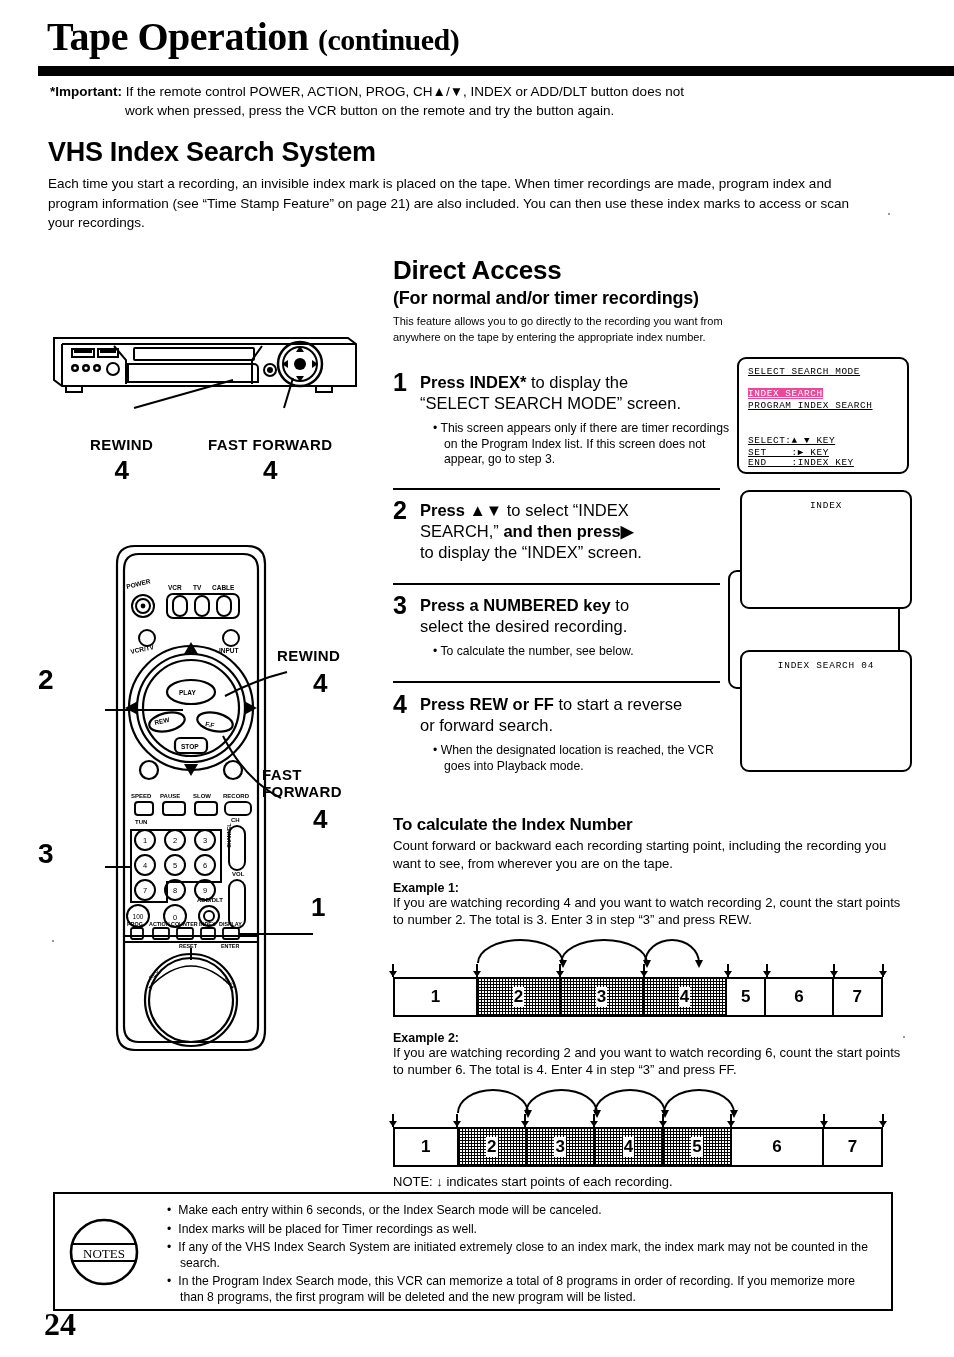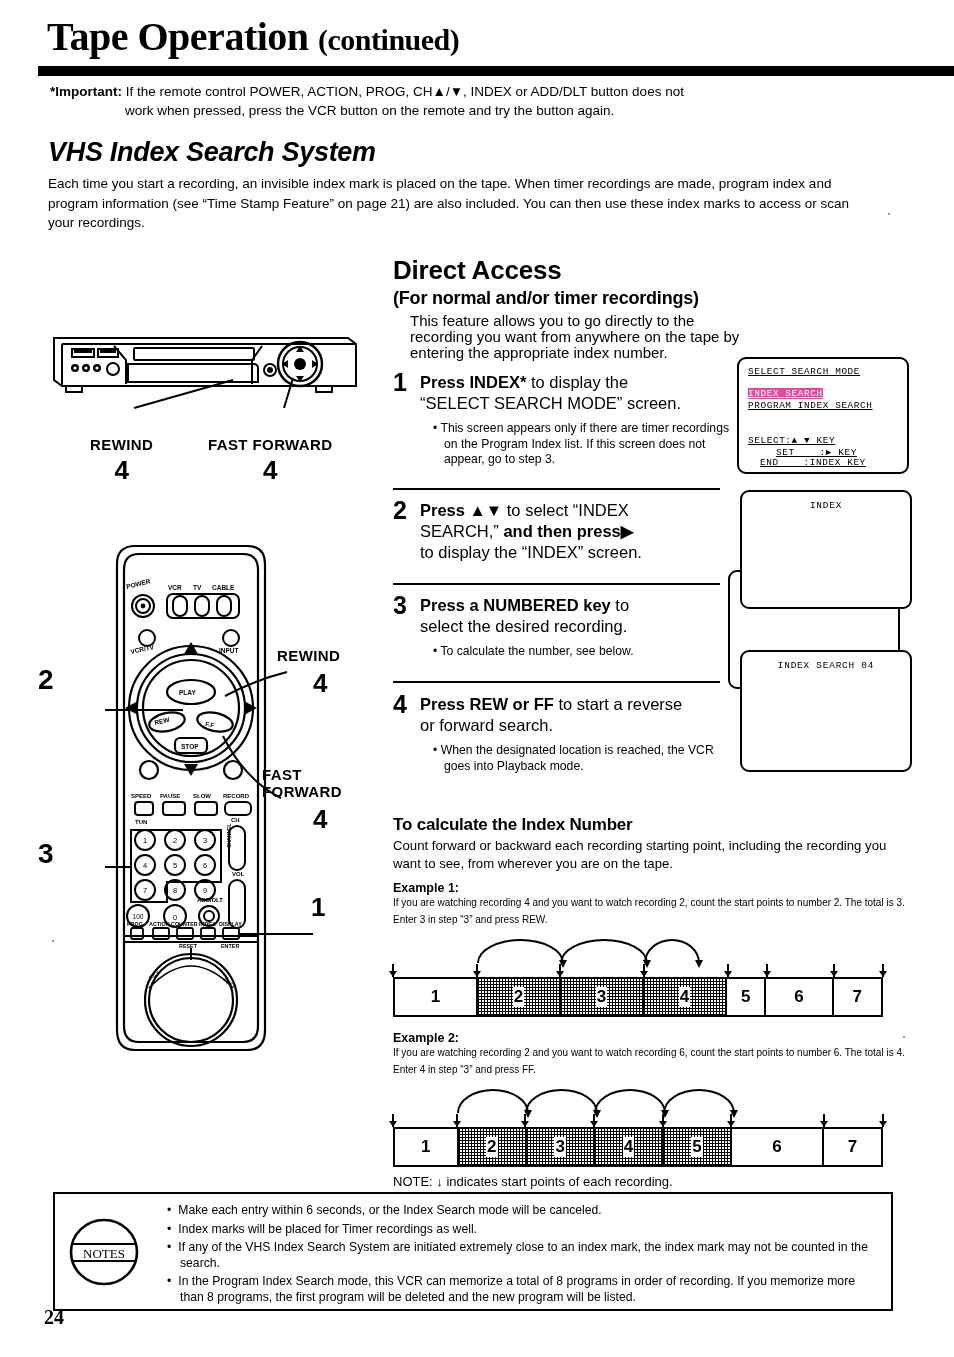--- a/index.html
+++ b/index.html
@@ -21,41 +21,41 @@
   #title-rule{left:38px;top:66px;width:916px;height:10px;background:#000;}
 
   #important{
     left:50px;top:82px;width:860px;
     font-size:13.5px;line-height:19px;font-weight:bold;
   }
   #important .body{font-weight:normal;}
   #important .ln2{display:block;margin-left:75px;font-weight:normal;}
 
   #section-title{
-    left:48px;top:137px;font-size:27px;font-weight:bold;letter-spacing:-0.3px;font-style:italic;
+    left:48px;top:137px;font-size:27px;font-weight:bold;letter-spacing:-0.3px;
   }
   #section-intro{
     left:48px;top:174px;width:810px;font-size:13.5px;line-height:19.5px;
   }
 
   
   #vcr-fig{left:48px;top:330px;width:320px;height:80px;}
   #vcr-callouts{left:60px;top:436px;width:330px;}
   .calloutword{font-size:15px;font-weight:bold;letter-spacing:0.4px;}
   .calloutnum{font-size:26px;font-weight:bold;}
 
   #remote-fig{left:105px;top:540px;width:215px;height:520px;}
 
   .sidenum{font-size:28px;font-weight:bold;}
 
   
   #direct-access{left:393px;top:255px;width:330px;}
   #da-h1{font-size:26px;font-weight:bold;letter-spacing:-0.2px;}
   #da-h2{font-size:18px;font-weight:bold;margin-top:2px;letter-spacing:-0.2px;}
-  #da-desc{font-size:15px;line-height:16px;margin-top:4px;width:345px;margin-left:17px;}
+  #da-desc{font-size:11px;line-height:16px;margin-top:4px;width:345px;}
 
   .step{position:absolute;width:345px;}
   .step .num{position:absolute;left:0;top:-4px;font-size:25px;font-weight:bold;}
   .step .txt{margin-left:27px;font-size:16.5px;line-height:21px;}
   .step .txt b{font-weight:bold;}
   .step .bullet{margin-left:40px;margin-top:7px;font-size:12.2px;line-height:15.5px;
                 text-indent:-11px;padding-left:11px;width:295px;}
   .hrule{position:absolute;height:2px;background:#000;left:393px;width:327px;}
 
   
@@ -68,21 +68,21 @@
   #osd2{left:740px;top:490px;width:168px;height:115px;z-index:3;}
   #osd3{left:728px;top:570px;width:168px;height:115px;z-index:2;}
   #osd4{left:740px;top:650px;width:168px;height:118px;z-index:4;}
   .osd .hdr{position:absolute;top:8px;font-size:9.4px;letter-spacing:0.8px;white-space:pre;}
 
   
   #calc{left:393px;top:815px;width:520px;}
   #calc h3{margin:0;font-size:17px;font-weight:bold;letter-spacing:-0.2px;}
   #calc .p{font-size:13.2px;line-height:17.5px;margin-top:2px;}
   .exlabel{font-size:12.5px;font-weight:bold;margin-top:9px;}
-  .extext{font-size:10px;line-height:16.5px;}
+  .extext{font-size:13px;line-height:16.5px;}
 
   .tape{position:relative;height:36px;border:2px solid #000;display:flex;}
   .tape .cell{border-right:2px solid #000;display:flex;align-items:center;
               justify-content:center;font-size:17px;font-weight:bold;position:relative;}
   .tape .cell:last-child{border-right:none;}
   .cell.sh{background-image:
       repeating-linear-gradient(0deg,#000 0 1px,transparent 1px 3px),
       repeating-linear-gradient(90deg,#000 0 1px,transparent 1px 3px);
     background-color:#fff;}
   .cell.sh span{background:#fff;padding:0 1px;}
@@ -99,21 +99,21 @@
     border-top:8px solid #000;}
   #note-line{font-size:13px;margin-top:7px;}
 
   
   #notes{left:53px;top:1192px;width:836px;height:115px;border:2px solid #000;}
   #notes-badge{position:absolute;left:13px;top:24px;width:72px;height:68px;}
   #notes ul{margin:0;padding:9px 10px 0 112px;list-style:none;}
   #notes li{font-size:12.2px;line-height:15.6px;margin-bottom:3px;
             text-indent:-13px;padding-left:13px;}
   #notes li::before{content:"\2022";margin-right:7px;}
-  #page-num{left:44px;top:1306px;font-size:20px;font-weight:bold;
+  #page-num{left:44px;top:1306px;font-size:32px;font-weight:bold;
             font-family:"Liberation Serif", serif;}
   .spk{position:absolute;width:2px;height:2px;background:#999;}
 </style>
 </head>
 <body>
 
 <div class="pg">
 
   <div class="abs" id="page-title">
     <span>Tape Operation</span>
@@ -371,22 +371,22 @@
     <div class="num">4</div>
     <div class="txt"><b>Press REW or FF</b> to start a reverse<br>or forward search.</div>
     <div class="bullet">• When the designated location is reached, the VCR goes into Playback mode.</div>
   </div>
 
   <div class="osd" id="osd1">
     <div class="l" style="left:9px;top:7px;">SELECT SEARCH MODE</div>
     <div class="l inv" style="left:9px;top:29px;">INDEX SEARCH</div>
     <div class="l" style="left:9px;top:41px;">PROGRAM INDEX SEARCH</div>
     <div class="l" style="left:9px;top:76px;">SELECT:▲ ▼ KEY</div>
-    <div class="l" style="left:9px;top:87px;margin-left:28px;">SET    :▶ KEY</div>
-    <div class="l" style="left:9px;top:98px;margin-left:12px;">END    :INDEX KEY</div>
+    <div class="l" style="left:9px;top:87px;">SET    :▶ KEY</div>
+    <div class="l" style="left:9px;top:98px;">END    :INDEX KEY</div>
   </div>
 
   <div class="osd" id="osd2">
     <div class="hdr" style="left:0;width:100%;text-align:center;">INDEX</div>
   </div>
 
   <div class="osd" id="osd3">
     <div class="hdr" style="left:42px;">INDEX</div>
     <div class="hdr" style="left:120px;">04</div>
   </div>

